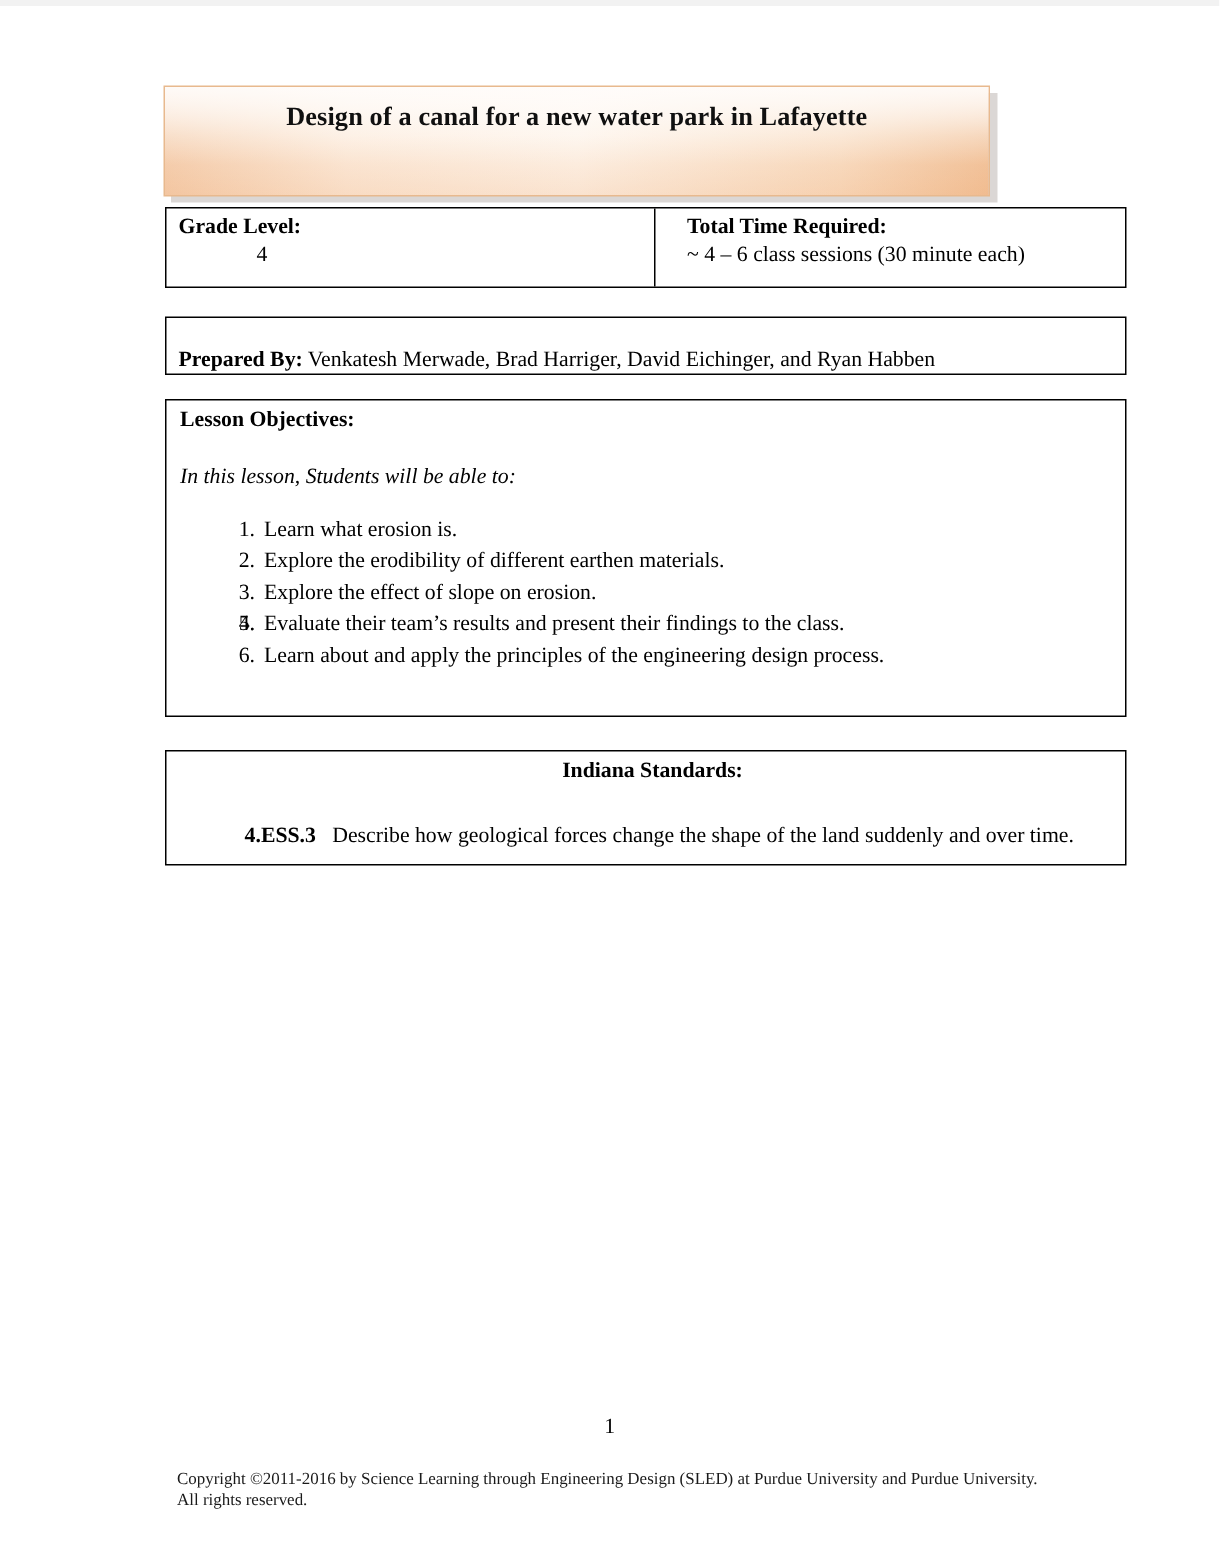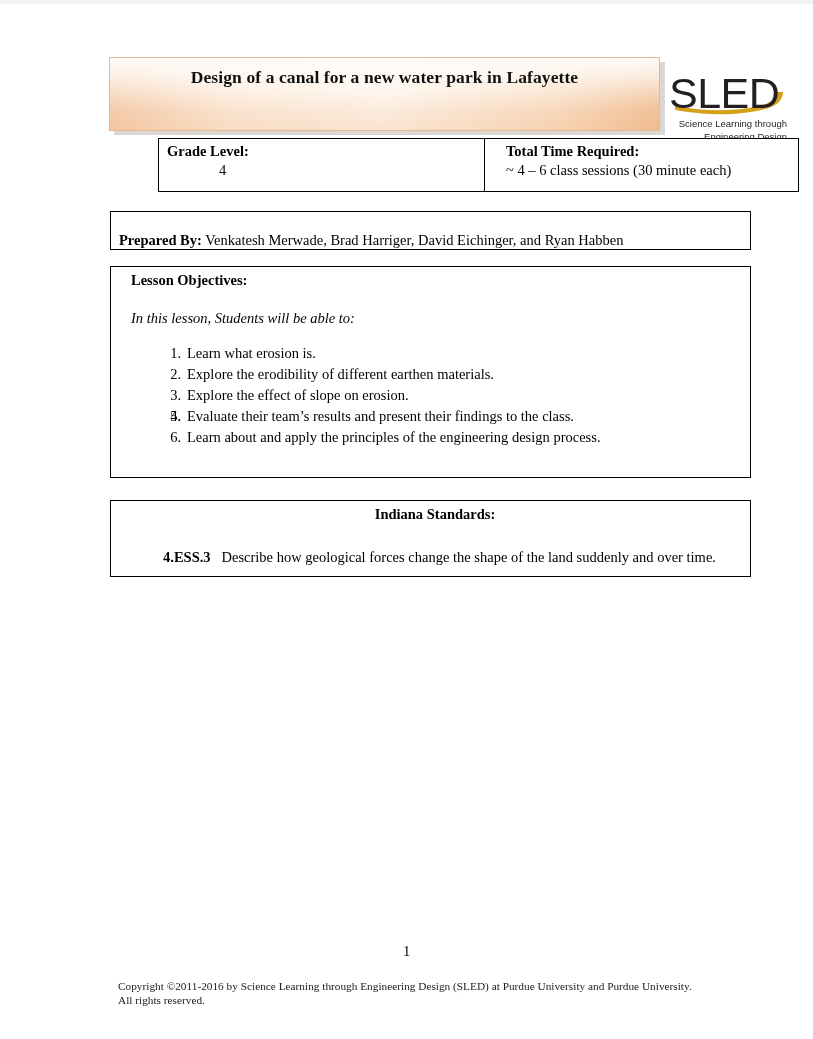--- a/index.html
+++ b/index.html
@@ -117,21 +117,20 @@
     font-weight: bold;
     font-size: 14.5px;
   }
 
   
   .info-table {
     left: 110px;
     top: 138px;
     width: 641px;
     height: 54px;
-    margin-left: 48px;
   }
   .info-col-left {
     position: absolute;
     left: 0; top: 0;
     width: 325px;
     height: 100%;
     box-sizing: border-box;
     padding: 3px 0 0 8px;
   }
   .info-col-divider {
@@ -173,21 +172,21 @@
     font-size: 14.5px;
     line-height: 19px;
   }
 
   
   .objectives-box {
     left: 110px;
     top: 266px;
     width: 641px;
     height: 212px;
-    padding: 5px 0 0 20px;
+    padding: 5px 0 0 9px;
   }
   .objectives-intro {
     font-style: italic;
     font-size: 14.5px;
     margin-top: 21px;
   }
   .objectives-list {
     margin: 16px 0 0 0;
     padding: 0;
     list-style: none;
@@ -250,32 +249,20 @@
 
 <div class="page">
 
   <div class="header-area">
     <div class="banner-shadow"></div>
     <div class="banner">
       <div class="banner-inner"></div>
       <div class="banner-title">Design of a canal for a new water park in Lafayette</div>
     </div>
 
-    <div class="logo">
-      <div class="logo-mark">
-        <svg width="126" height="48" viewBox="0 0 126 48" xmlns="http://www.w3.org/2000/svg">
-          <path d="M8 40 C 40 46, 78 46, 104 37 C 112 34, 116 28, 116 22 L 110 22 C 110 27, 106 31, 99 34 C 74 42, 40 42, 8 36 Z" fill="#d4a017"></path>
-          <text x="2" y="38" font-family="Liberation Sans, DejaVu Sans, sans-serif" font-size="43" letter-spacing="-0.5" fill="#231f20">SLED</text>
-        </svg>
-      </div>
-      <div class="logo-tagline">
-        <div>Science Learning through</div>
-        <div>Engineering Design</div>
-      </div>
-    </div>
   </div>
 
   <div class="box info-table">
     <div class="info-col-left">
       <div class="info-line box-label">Grade Level:</div>
       <div class="grade-value">4</div>
     </div>
     <div class="info-col-divider"></div>
     <div class="info-col-right">
       <div class="info-line box-label">Total Time Required:</div>

